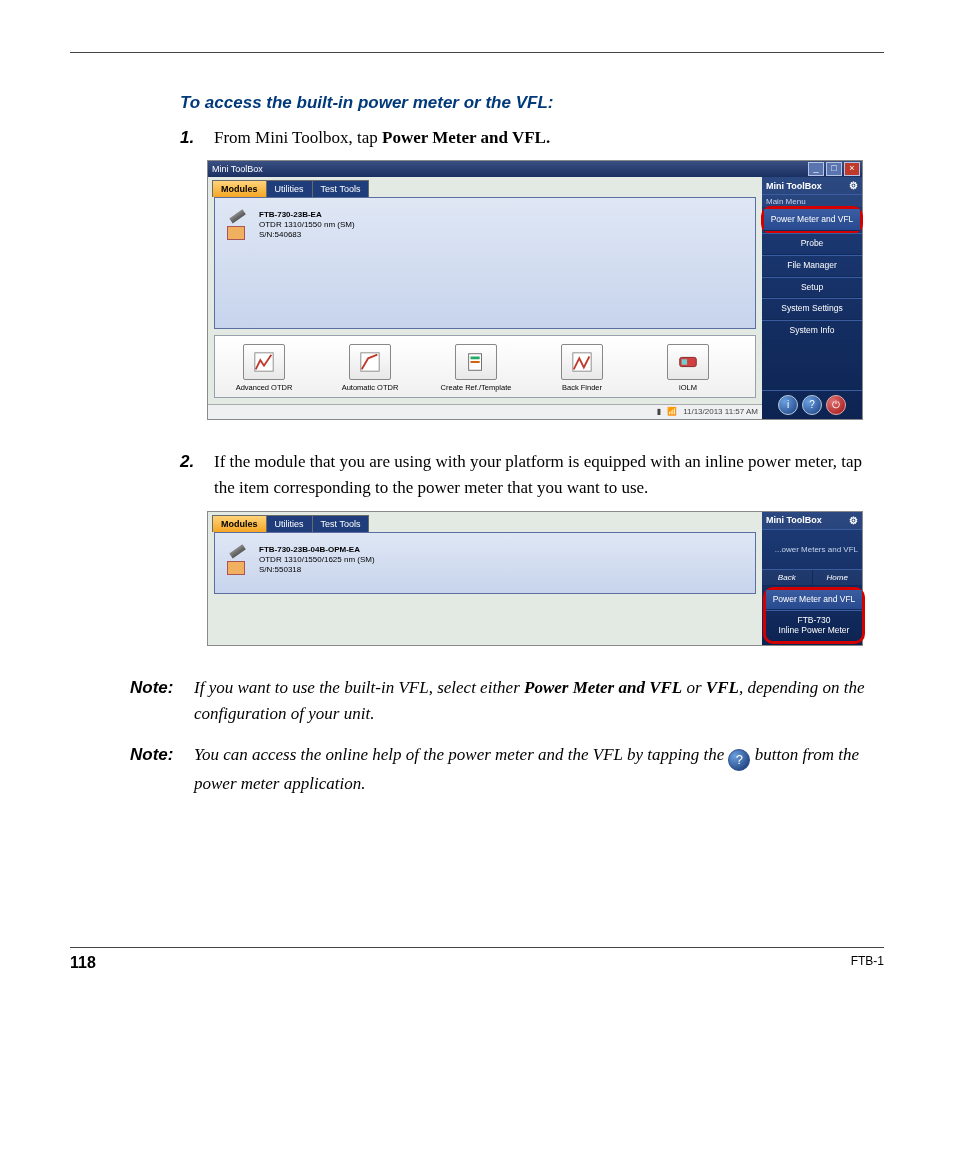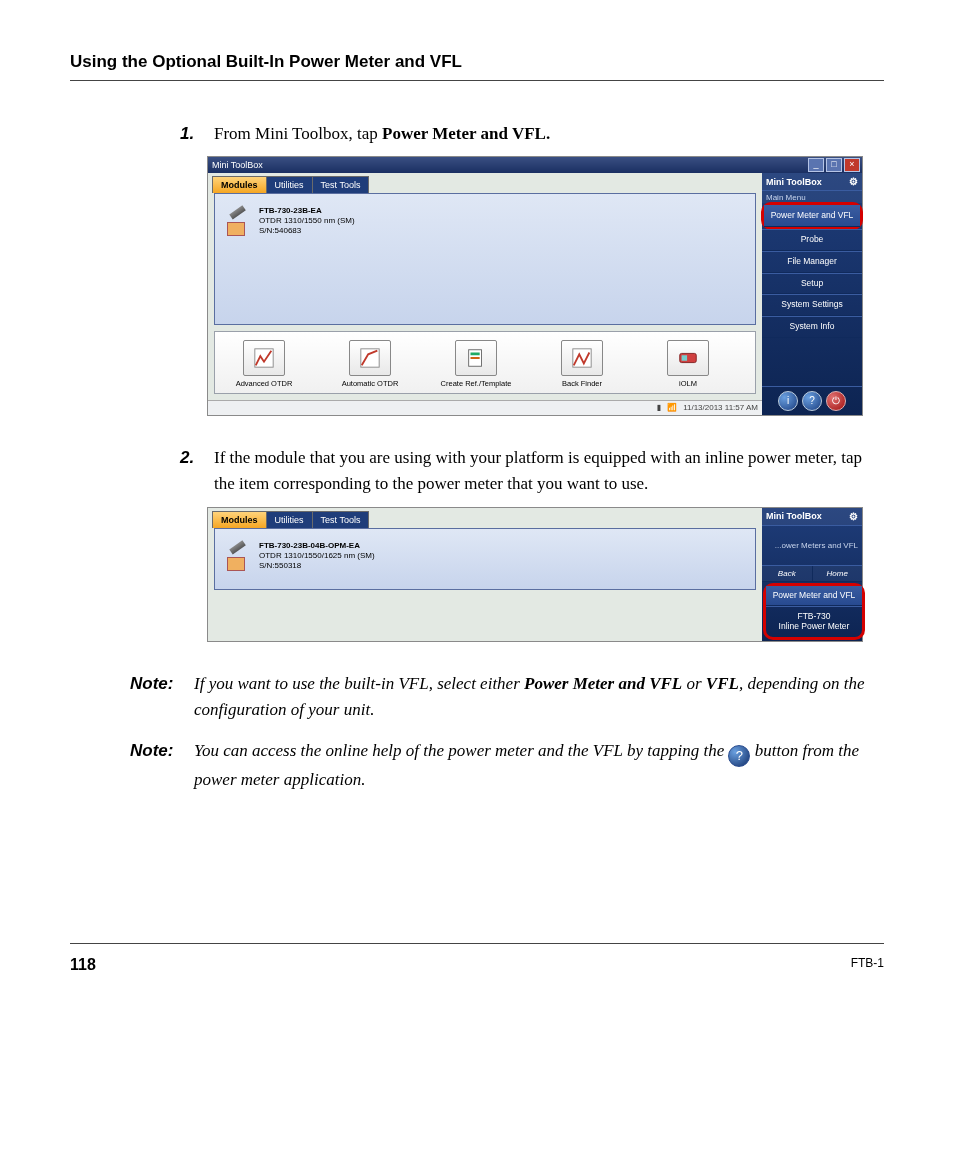--- a/index.html
+++ b/index.html
@@ -281,21 +281,21 @@
     color: #fff;
     align-items: center; justify-content: center;
     font-style: normal; font-family: Arial, sans-serif;
     font-size: 13px;
     vertical-align: -4px;
   }
 
   .footer {
     margin-top: 150px;
     border-top: 1px solid #444;
-    padding-top: 12px;
+    padding-top: 6px;
     display: flex;
     justify-content: space-between;
     font-family: Arial, Helvetica, sans-serif;
   }
   .footer .pg { font-weight: bold; font-size: 16px; }
   .footer .model { font-size: 12px; }
 
   .shot2 { width: 654px; }
   .shot2 .module-box { min-height: 60px; }
   .side-pane .menu-title2 {
@@ -305,24 +305,24 @@
     border-top: 1px solid #3a5ca0;
     text-align: right;
     overflow: hidden;
     white-space: nowrap;
   }
 </style>
 </head>
 <body>
 
 <div class="page">
-  <div class="section-title">Using the Optional Built-In Power Meter and VFL</div>
   <hr class="rule">
 
   <div class="content">
+    <div class="subhead">To access the built-in power meter or the VFL:</div>
 
     <div class="step-row">
       <div class="step-num">1.</div>
       <div class="step-body">
         <span>From Mini Toolbox, tap </span><b>Power Meter and VFL.</b>
       </div>
     </div>
 
     <div class="shot">
       <div class="titlebar">

